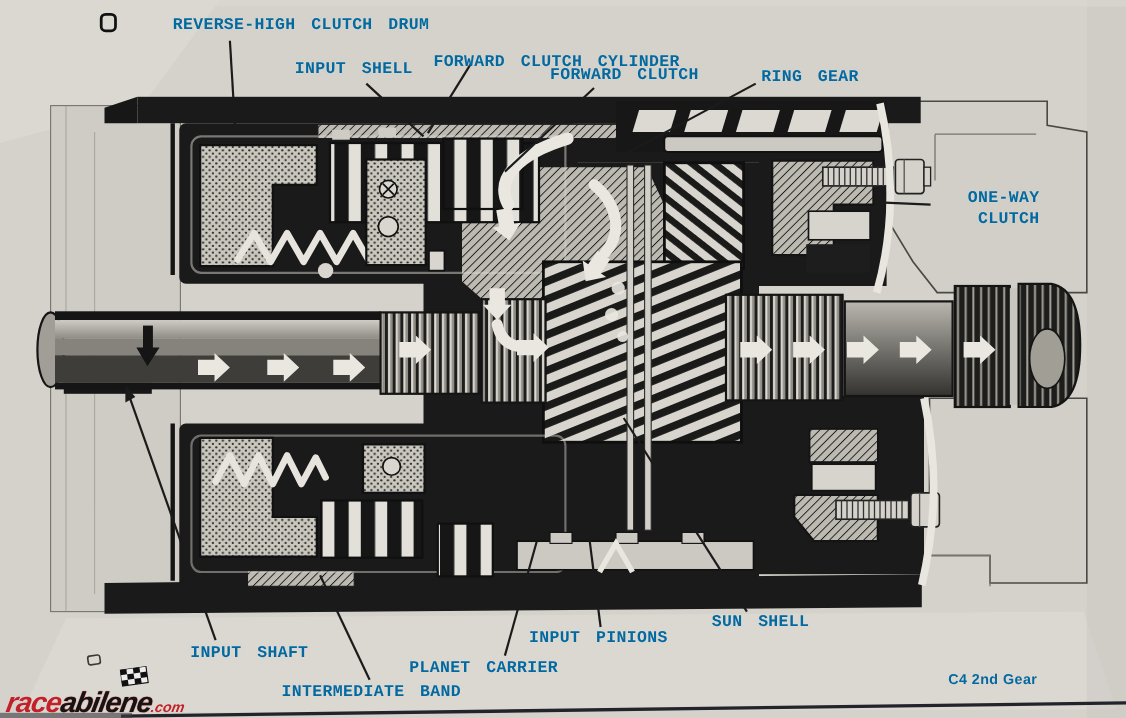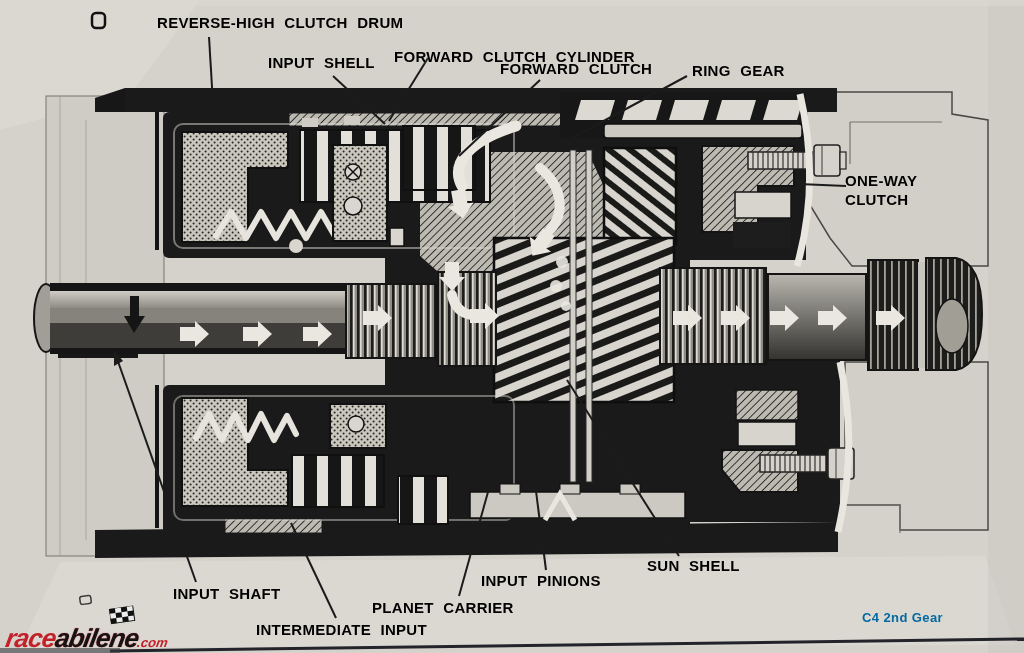--- a/index.html
+++ b/index.html
@@ -4,25 +4,26 @@
 <style>
   html,body{margin:0;padding:0;}
   .page{
     position:relative;width:1024px;height:653px;overflow:hidden;
     background:#d5d2cb;
     font-family:"Liberation Sans", sans-serif;
   }
   .art{position:absolute;left:0;top:0;z-index:1;}
   .diagram-label{
     position:absolute;z-index:3;
-    font-size:15px;font-weight:700;color:#000000;
+    font-size:15px;font-weight:700;color:#0369a1;
     letter-spacing:.3px;word-spacing:5px;white-space:nowrap;
     text-shadow:0 0 2px rgba(230,228,220,.5);
+    font-family:Liberation Mono, monospace;
   }
-  .label-two-line{white-space:normal;text-align:left;line-height:1.25;}
+  .label-two-line{white-space:normal;text-align:right;line-height:1.25;}
   .caption{
     position:absolute;z-index:3;left:862px;top:610px;
     font-size:13px;font-weight:700;color:#0369a1;letter-spacing:.4px;
   }
   .watermark{
     position:absolute;z-index:4;left:6px;top:623px;
     transform:skewX(-10deg);
     font-style:italic;font-weight:700;font-size:26px;letter-spacing:-1px;
     color:#141414;white-space:nowrap;
   }
@@ -278,21 +279,21 @@
     </g>
   </svg>
 
   <div class="diagram-label" style="left:157px;top:14px">REVERSE-HIGH CLUTCH DRUM</div>
   <div class="diagram-label" style="left:268px;top:54px">INPUT SHELL</div>
   <div class="diagram-label" style="left:394px;top:48px">FORWARD CLUTCH CYLINDER</div>
   <div class="diagram-label" style="left:500px;top:60px">FORWARD CLUTCH</div>
   <div class="diagram-label" style="left:692px;top:62px">RING GEAR</div>
   <div class="diagram-label label-two-line" style="left:845px;top:172px;width:100px">ONE-WAY CLUTCH</div>
   <div class="diagram-label" style="left:173px;top:585px">INPUT SHAFT</div>
-  <div class="diagram-label" style="left:256px;top:621px">INTERMEDIATE INPUT</div>
+  <div class="diagram-label" style="left:256px;top:621px">INTERMEDIATE BAND</div>
   <div class="diagram-label" style="left:372px;top:599px">PLANET CARRIER</div>
   <div class="diagram-label" style="left:481px;top:572px">INPUT PINIONS</div>
   <div class="diagram-label" style="left:647px;top:557px">SUN SHELL</div>
 
   <div class="caption">C4 2nd Gear</div>
 
   <div class="watermark">
     <span class="wm-red">race</span><span class="wm-black">abilene</span><span class="wm-tld">.com</span>
   </div>
   <svg class="flag-icon" width="26" height="18" viewBox="0 0 26 18">

